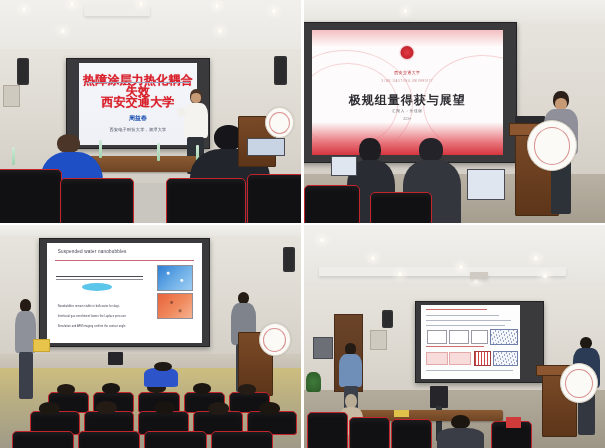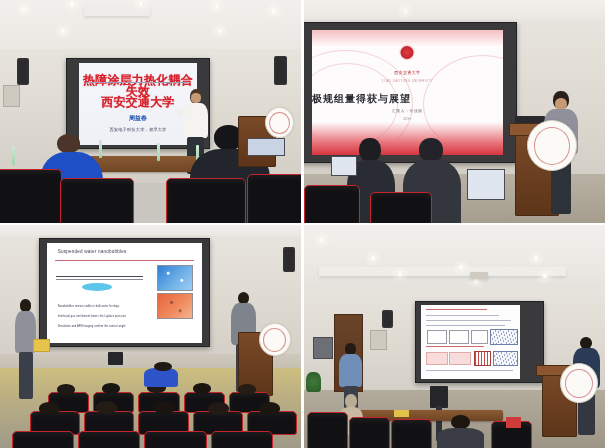--- a/index.html
+++ b/index.html
@@ -171,23 +171,24 @@
     top: 40%;
     text-align: center;
     color: #c58b90;
     font-size: 2.6px;
     letter-spacing: 0.6px;
   }
   .slide-tr .maintitle {
     position: absolute;
     left: 0; right: 0;
     top: 50%;
+    text-align: center;
     color: #2b2b30;
     font-weight: bold;
-    font-size: 10px;
+    font-size: 12px;
     letter-spacing: 1px;
   }
   .slide-tr .subtitle {
     position: absolute;
     left: 0; right: 0;
     top: 63%;
     text-align: center;
     color: #55555c;
     font-size: 3.6px;
     letter-spacing: 0.8px;

